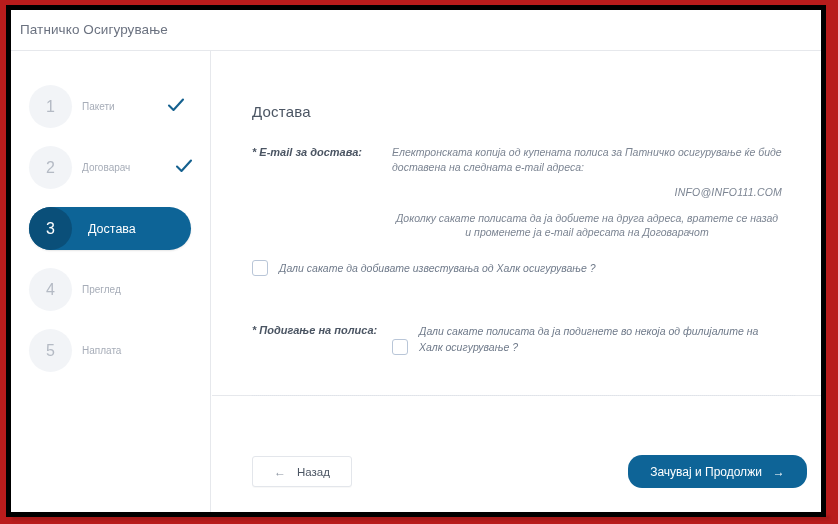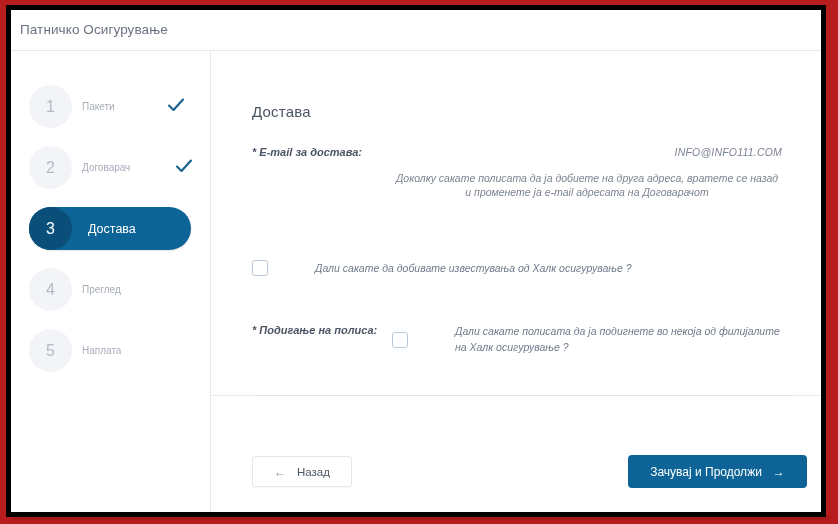--- a/index.html
+++ b/index.html
@@ -142,21 +142,21 @@
   .row-value { flex: 1; }
   .para {
     font-size: 10.5px;
     color: #7b8492;
     line-height: 14.5px;
     margin-bottom: 11px;
   }
   .para:last-child { margin-bottom: 15px; text-align: center; }
   .email { letter-spacing: .2px; text-align: right; }
 
-  .cb-wrap { display: flex; align-items: center; gap: 36px; }
+  .cb-wrap { display: flex; align-items: flex-end; }
   .checkbox {
     width: 16px; height: 16px;
     border: 1px solid #b9c6d8;
     border-radius: 3px;
     background: #ffffff;
     flex: 0 0 auto;
     margin-top: 1px;
   }
   .cb-text {
     margin-left: 11px;
@@ -194,21 +194,21 @@
     color: #4b5563;
     cursor: pointer;
     box-shadow: 0 1px 1px rgba(0,0,0,.03);
   }
   .btn-next {
     position: absolute;
     left: 416px; top: 58px;
     width: 179px; height: 33px;
     background: #0e6497;
     border: none;
-    border-radius: 4px;
+    border-radius: 14px;
     display: flex;
     align-items: center;
     justify-content: center;
     gap: 11px;
     font-size: 12px;
     color: #ffffff;
     cursor: pointer;
   }
   .arrow { font-size: 12px; line-height: 1; }
   .arrow-back { color: #8a93a0; font-size: 12px; }
@@ -265,20 +265,21 @@
       </div>
 
       <div class="content">
         <div class="content-body">
 
           <div class="section-title">Достава</div>
 
           <div class="row" style="top:94px;">
             <div class="row-label">* E-mail за достава:</div>
             <div class="row-value">
+              <div class="para">Електронската копија од купената полиса за Патничко осигурување ќе биде доставена на следната e-mail адреса:</div>
               <div class="para email">INFO@INFO111.COM</div>
               <div class="para">Доколку сакате полисата да ја добиете на друга адреса, вратете се назад и променете ја e-mail адресата на Договарачот</div>
             </div>
           </div>
 
           <div class="row" style="top:208px;">
             <div class="row-value">
               <div class="cb-wrap">
                 <span class="checkbox"></span>
                 <span class="cb-text">Дали сакате да добивате известувања од Халк осигурување ?</span>

